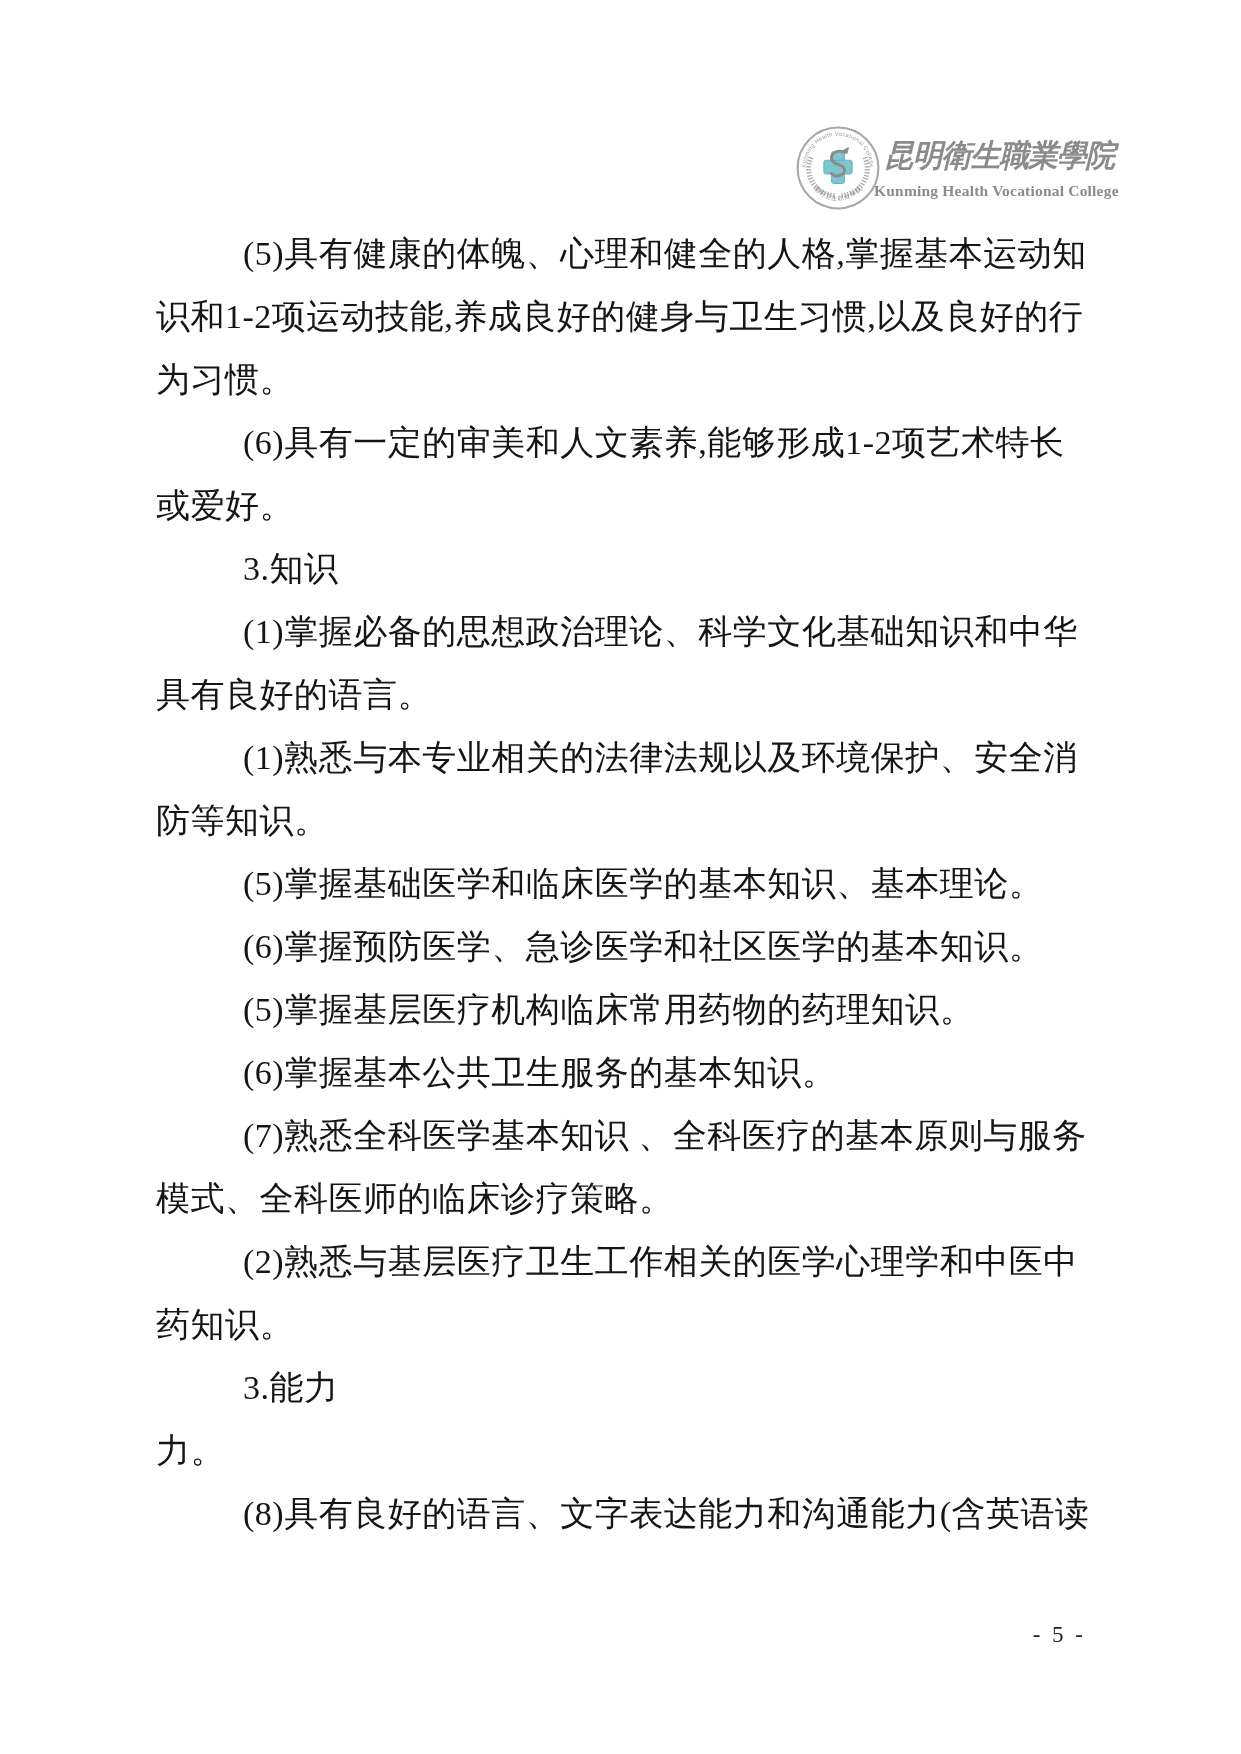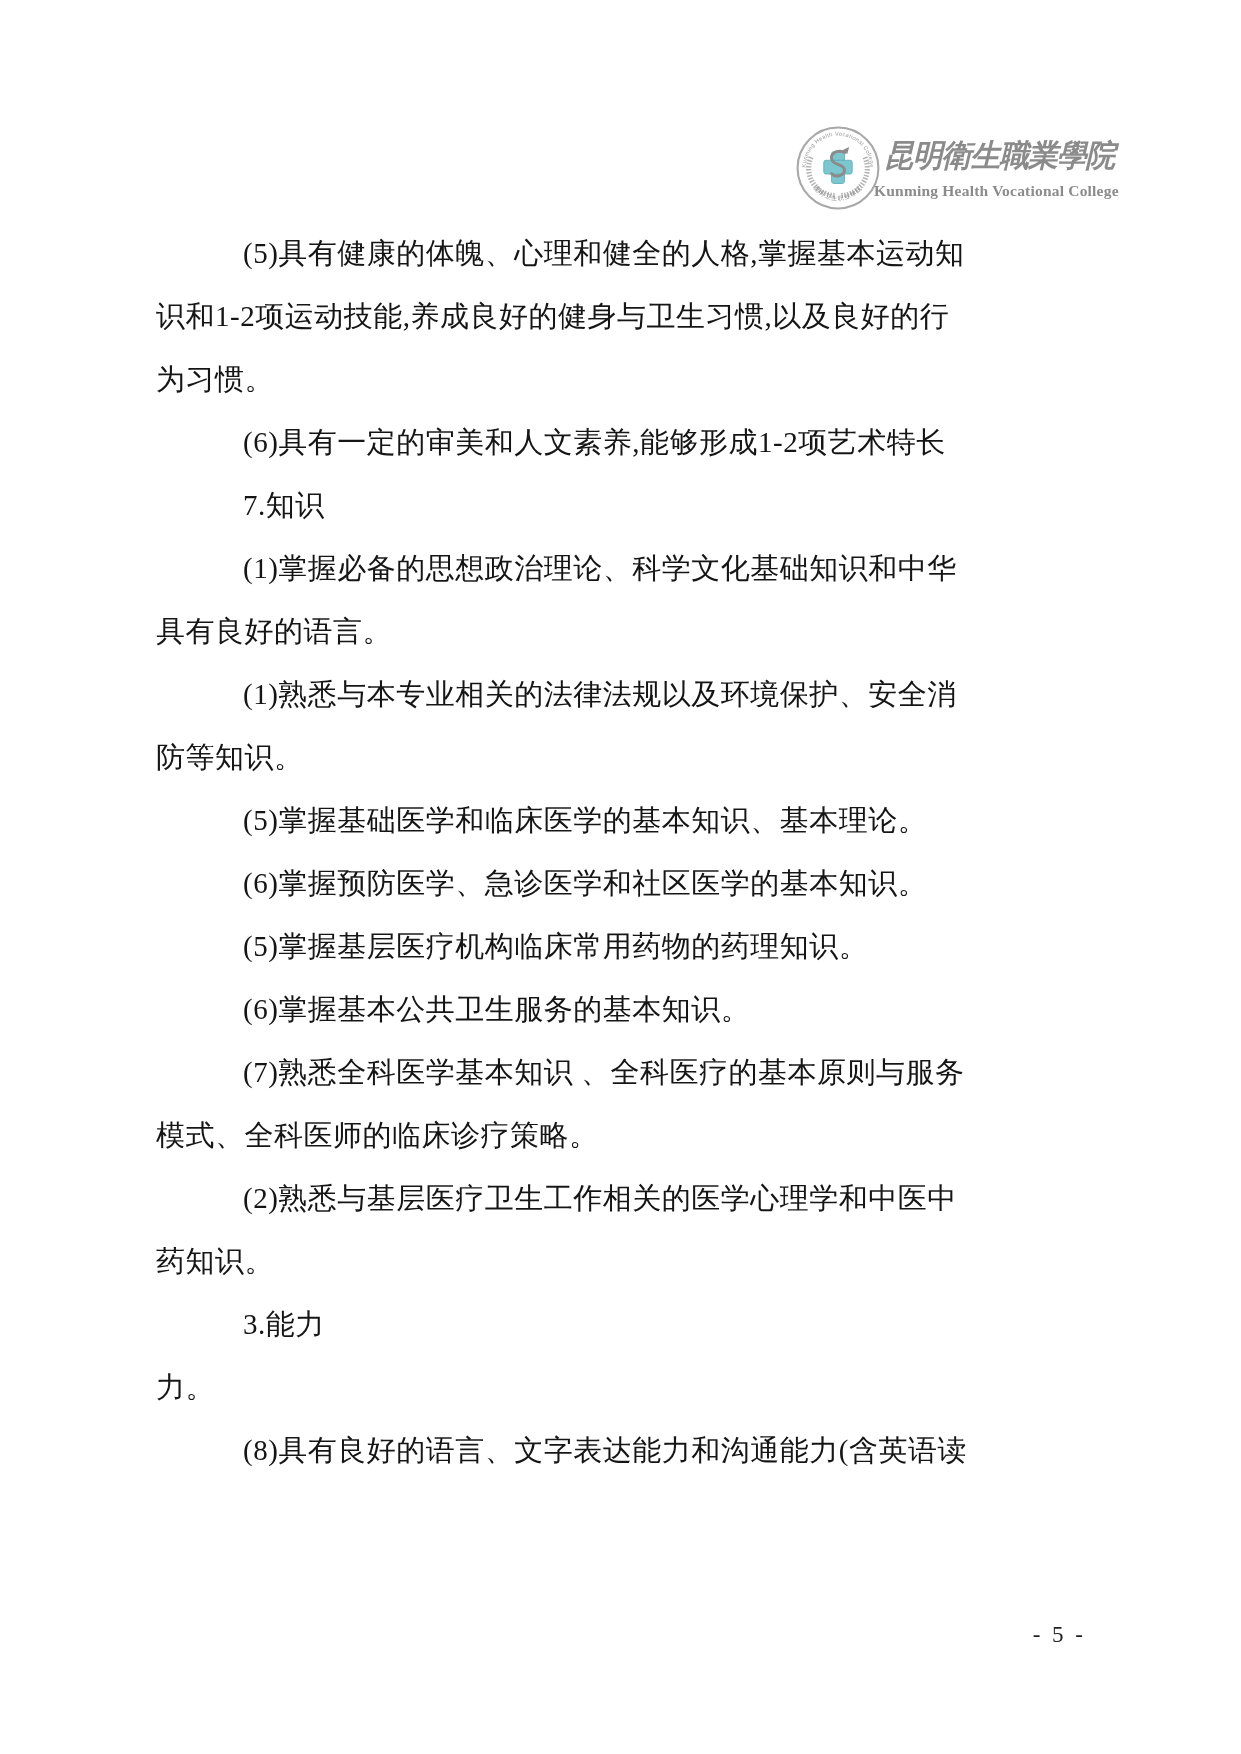--- a/index.html
+++ b/index.html
@@ -33,21 +33,21 @@
     letter-spacing:0.2px;
     white-space:nowrap;
   }
   
   .doc-body {
     position:absolute; left:156px; top:222px; width:945px;
     color:#151515;
   }
   .line {
     height:63px; line-height:63px;
-    font-size:29px;
+    font-size:34px;
     letter-spacing:0.5px;
     white-space:pre;
   }
   .line.indent { padding-left:87px; }
   
   .pagenum {
     position:absolute; right:155px; top:1622px;
     font-size:23px; color:#222222;
     letter-spacing:3px;
     white-space:pre;
@@ -92,21 +92,22 @@
     <div class="college-zh">昆明衛生職業學院</div>
 
     <div class="college-en">Kunming Health Vocational College</div>
   </div>
 
   <div class="doc-body">
       <div class="line indent">(5)具有健康的体魄、心理和健全的人格,掌握基本运动知</div>
       <div class="line">识和1-2项运动技能,养成良好的健身与卫生习惯,以及良好的行</div>
       <div class="line">为习惯。</div>
       <div class="line indent">(6)具有一定的审美和人文素养,能够形成1-2项艺术特长</div>
-      <div class="line indent">7.知识</div>
+      <div class="line">或爱好。</div>
+      <div class="line indent">3.知识</div>
       <div class="line indent">(1)掌握必备的思想政治理论、科学文化基础知识和中华</div>
       <div class="line">具有良好的语言。</div>
       <div class="line indent">(1)熟悉与本专业相关的法律法规以及环境保护、安全消</div>
       <div class="line">防等知识。</div>
       <div class="line indent">(5)掌握基础医学和临床医学的基本知识、基本理论。</div>
       <div class="line indent">(6)掌握预防医学、急诊医学和社区医学的基本知识。</div>
       <div class="line indent">(5)掌握基层医疗机构临床常用药物的药理知识。</div>
       <div class="line indent">(6)掌握基本公共卫生服务的基本知识。</div>
       <div class="line indent">(7)熟悉全科医学基本知识 、全科医疗的基本原则与服务</div>
       <div class="line">模式、全科医师的临床诊疗策略。</div>

